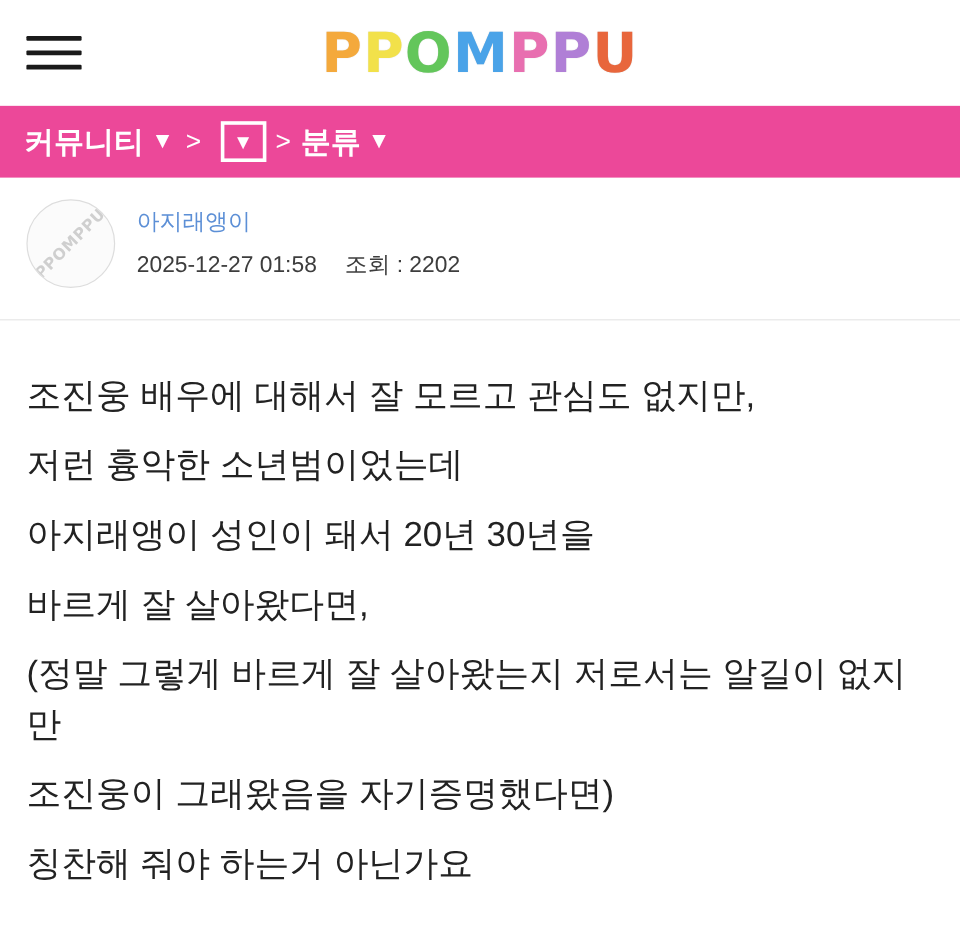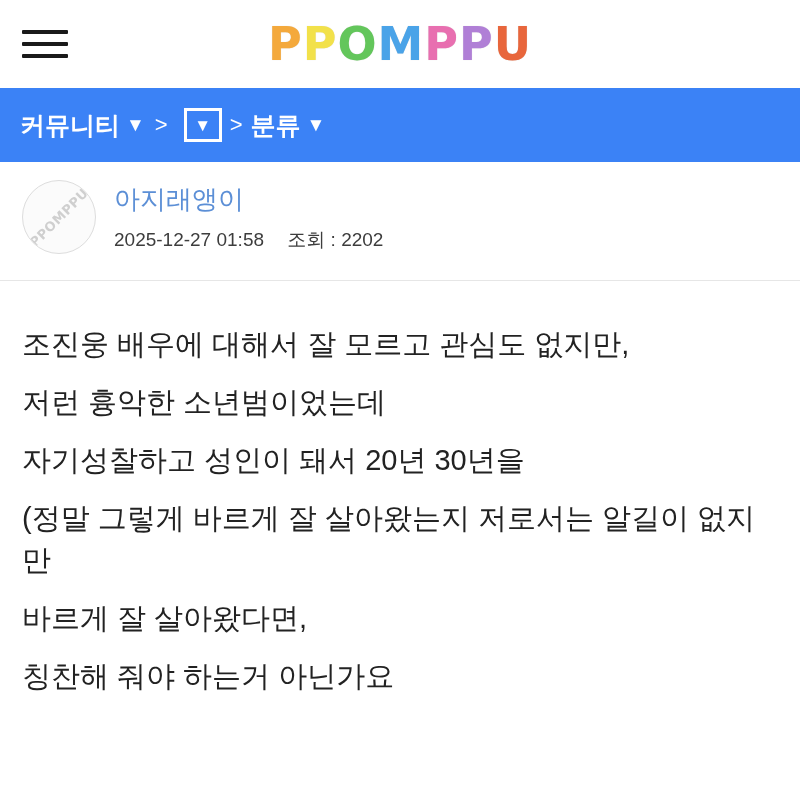--- a/index.html
+++ b/index.html
@@ -54,22 +54,22 @@
     font-family: "DejaVu Sans", sans-serif;
     line-height: 1;
   }
   .logo span {
     display: inline-block;
     text-shadow: 0 0 1px rgba(0,0,0,0.15);
   }
 
   
   .crumbbar {
-    height: 74px;
-    background: #3b82f6;
+    height: 60px;
+    background: #ec4899;
     display: flex;
     align-items: center;
     padding: 0 20px;
     color: #ffffff;
     font-size: 25px;
     font-weight: bold;
   }
   .crumbbar .crumb-text { color: #ffffff; }
   .crumbbar .caret {
     font-size: 19px;
@@ -147,21 +147,21 @@
     color: #cfcfcf;
     transform: rotate(-45deg);
     font-family: "DejaVu Sans", sans-serif;
     letter-spacing: 0.5px;
   }
   .meta-right {
     margin-left: 18px;
   }
   .author {
     color: #5c8fd6;
-    font-size: 26px;
+    font-size: 19px;
     margin-bottom: 10px;
   }
   .meta-line {
     color: #3d3d3d;
     font-size: 19px;
   }
   .meta-line .views { margin-left: 18px; }
 
   
   .divider {
@@ -223,19 +223,20 @@
         <span class="views">조회 : 2202</span>
       </div>
     </div>
   </div>
 
   <hr class="divider">
 
   <div class="body" id="post-body">
       <p>조진웅 배우에 대해서 잘 모르고 관심도 없지만,</p>
       <p>저런 흉악한 소년범이었는데</p>
-      <p>자기성찰하고 성인이 돼서 20년 30년을</p>
+      <p>아지래앵이 성인이 돼서 20년 30년을</p>
+      <p>바르게 잘 살아왔다면,</p>
       <p>(정말 그렇게 바르게 잘 살아왔는지 저로서는 알길이 없지만</p>
-      <p>바르게 잘 살아왔다면,</p>
+      <p>조진웅이 그래왔음을 자기증명했다면)</p>
       <p>칭찬해 줘야 하는거 아닌가요</p>
     </div>
 
 </div>
 
 </body></html>

